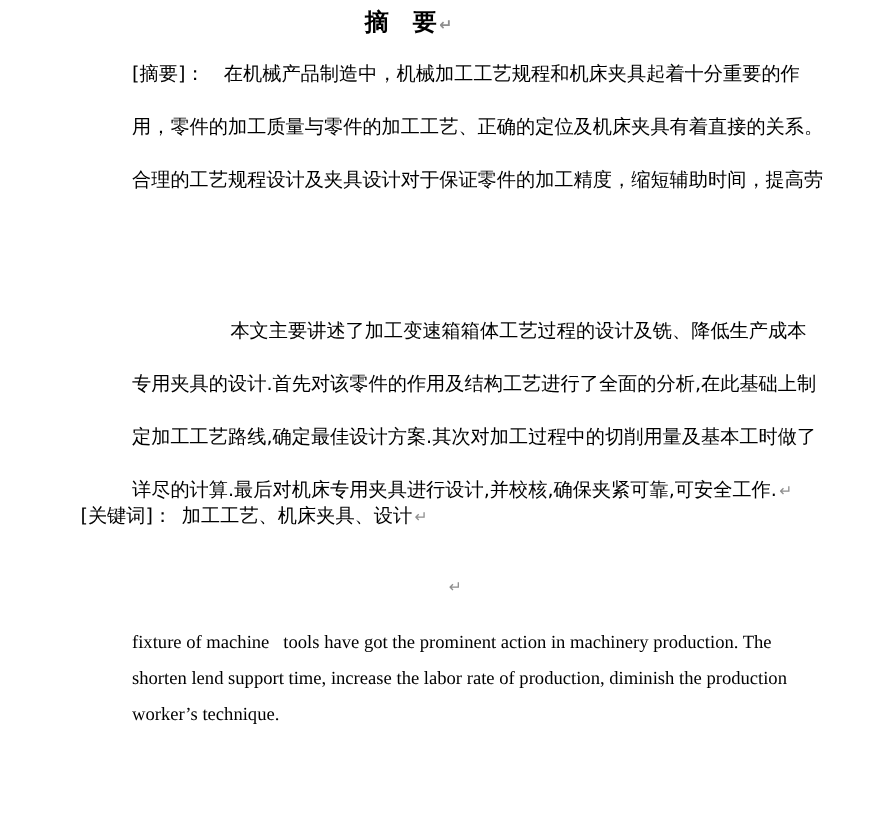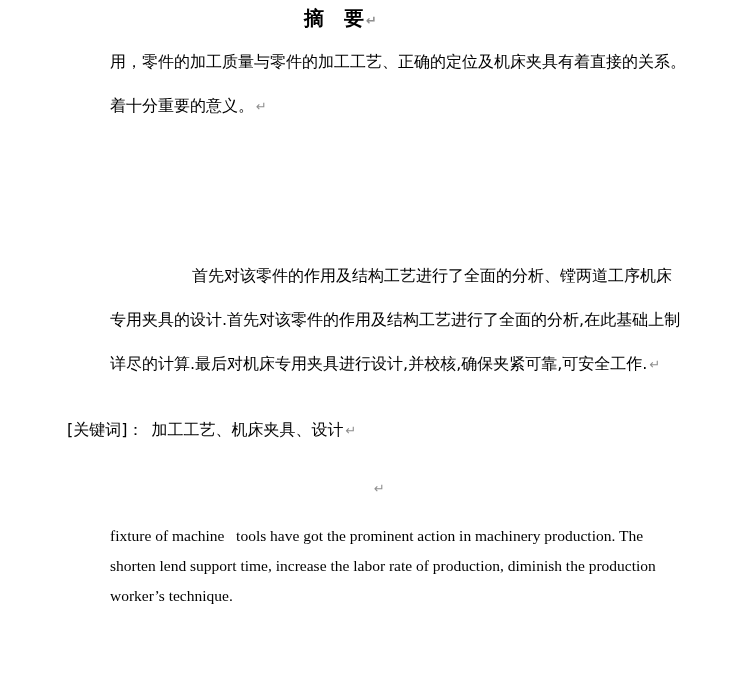--- a/index.html
+++ b/index.html
@@ -42,27 +42,29 @@
   }
 </style>
 </head>
 <body>
 
 <div class="page">
 
   <h1 class="doc-title"><span>摘 要</span><span class="pilcrow">↵</span></h1>
 
   <div class="block cn p1">
+    <div class="line">[摘要]： 在机械产品制造中，机械加工工艺规程和机床夹具起着十分重要的作</div>
     <div class="line">用，零件的加工质量与零件的加工工艺、正确的定位及机床夹具有着直接的关系。</div>
-    <div class="line"><span>着十分重要的意义。</span><span class="pilcrow">↵</span></div>
+    <div class="line">合理的工艺规程设计及夹具设计对于保证零件的加工精度，缩短辅助时间，提高劳</div>
   </div>
 
   <div class="block cn p2">
-    <div class="line first-indent">首先对该零件的作用及结构工艺进行了全面的分析、镗两道工序机床</div>
+    <div class="line first-indent">本文主要讲述了加工变速箱箱体工艺过程的设计及铣、降低生产成本</div>
     <div class="line">专用夹具的设计.首先对该零件的作用及结构工艺进行了全面的分析,在此基础上制</div>
+    <div class="line">定加工工艺路线,确定最佳设计方案.其次对加工过程中的切削用量及基本工时做了</div>
     <div class="line"><span>详尽的计算.最后对机床专用夹具进行设计,并校核,确保夹紧可靠,可安全工作.</span><span class="pilcrow">↵</span></div>
   </div>
 
   <div class="block kw">
     <div class="line"><span>[关键词]： 加工工艺、机床夹具、设计</span><span class="pilcrow">↵</span></div>
   </div>
 
   <div class="block lone-mark">
     <span class="pilcrow">↵</span>
   </div>

